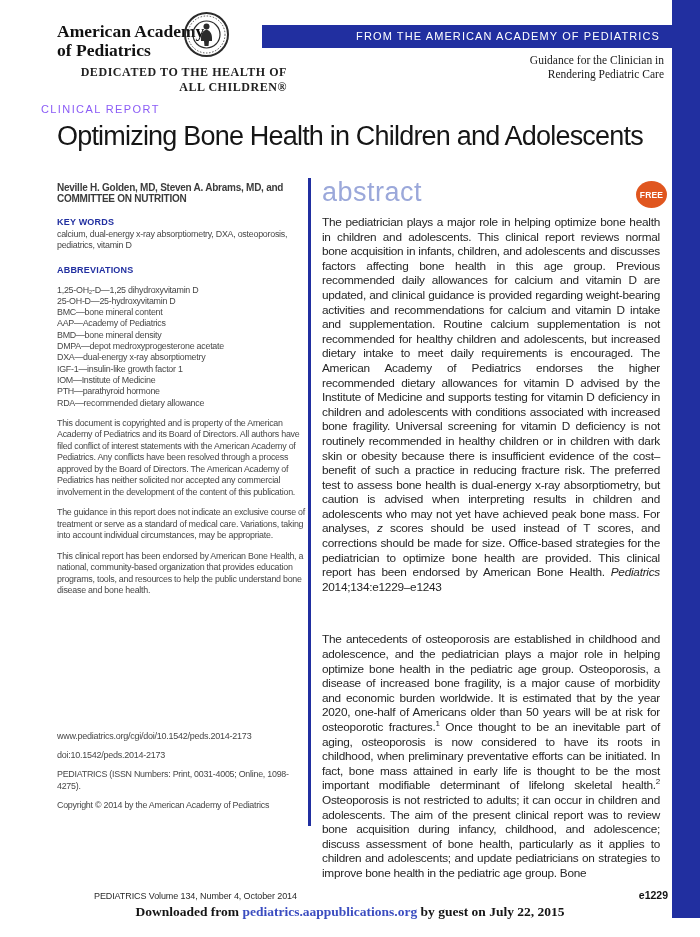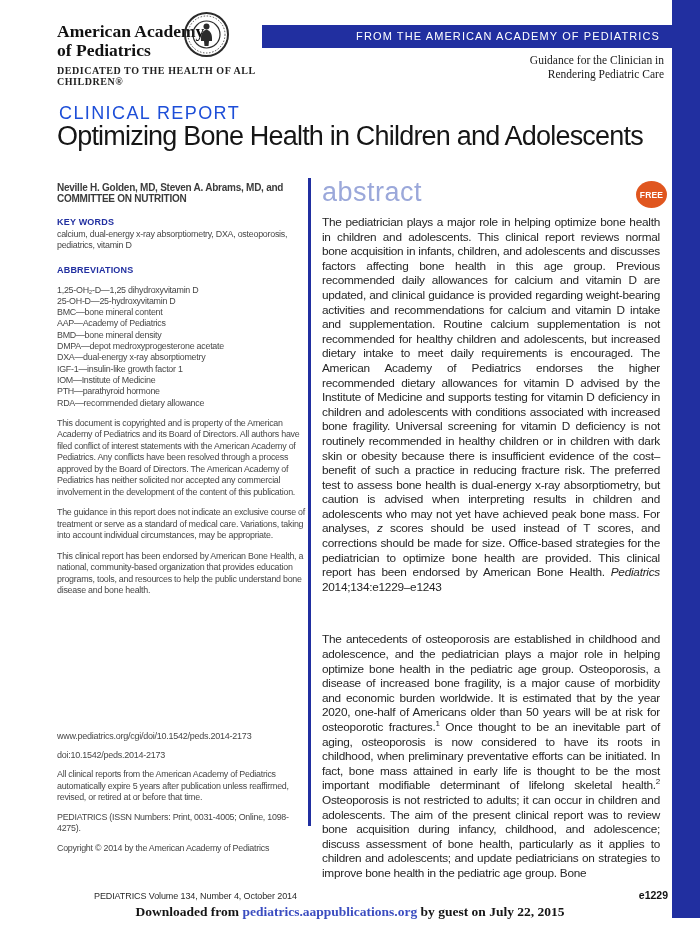--- a/index.html
+++ b/index.html
@@ -14,26 +14,26 @@
   .page{position:relative;width:700px;height:937px;background:#fff;overflow:hidden;}
 
   
   .right-strip{position:absolute;top:0;right:0;width:28px;height:918px;background:var(--banner-blue);}
   .banner{position:absolute;left:262px;top:25px;width:438px;height:23px;background:var(--banner-blue);
           color:#fff;font-size:11px;letter-spacing:1.1px;line-height:23px;text-align:right;padding-right:40px;}
   .guidance{position:absolute;top:53px;right:36px;text-align:right;font-family:"Liberation Serif",serif;
             font-size:11.5px;line-height:14px;color:#1a1a1a;}
   .logo-block{position:absolute;left:57px;top:22px;width:230px;}
   .logo-name{font-family:"Liberation Serif",serif;font-size:17.5px;font-weight:600;line-height:1.08;color:#111;}
-  .logo-tagline{margin-top:5px;font-family:"Liberation Serif",serif;font-size:10px;font-weight:700;
-                letter-spacing:.55px;color:#222;}
+  .logo-tagline{margin-top:5px;font-family:"Liberation Serif",serif;font-size:12px;font-weight:700;
+                letter-spacing:.55px;color:#222;text-align:right;}
   .seal{position:absolute;left:183px;top:11px;}
 
   
-  .kicker{position:absolute;left:59px;top:103px;font-size:18px;letter-spacing:1.4px;color:#1d4ed8;}
+  .kicker{position:absolute;left:41px;top:103px;font-size:11px;letter-spacing:1.4px;color:#8b5cf6;}
   .title{position:absolute;left:57px;top:121px;width:600px;font-size:27px;letter-spacing:-0.8px;
          font-weight:400;color:#161616;}
 
   
   .left-col{position:absolute;left:57px;top:182px;width:248px;letter-spacing:-0.25px;}
   .authors{font-size:10px;font-weight:700;color:#3c3c3c;line-height:11px;}
   .sec-label{margin-top:13px;font-size:9px;font-weight:700;color:var(--banner-blue);letter-spacing:.2px;}
   .kw-text{margin-top:2px;font-size:8.9px;line-height:11.3px;color:#474747;}
   .abbr-list{margin-top:10px;}
   .abbr-item{font-size:8.9px;line-height:11.3px;color:#474747;}
@@ -119,21 +119,20 @@
     </div>
 
     <div class="note">This document is copyrighted and is property of the American Academy of Pediatrics and its Board of Directors. All authors have filed conflict of interest statements with the American Academy of Pediatrics. Any conflicts have been resolved through a process approved by the Board of Directors. The American Academy of Pediatrics has neither solicited nor accepted any commercial involvement in the development of the content of this publication.</div>
     <div class="note">The guidance in this report does not indicate an exclusive course of treatment or serve as a standard of medical care. Variations, taking into account individual circumstances, may be appropriate.</div>
     <div class="note">This clinical report has been endorsed by American Bone Health, a national, community-based organization that provides education programs, tools, and resources to help the public understand bone disease and bone health.</div>
   </div>
 
   <div class="left-bottom">
     <div class="ref-line">www.pediatrics.org/cgi/doi/10.1542/peds.2014-2173</div>
     <div class="ref-line">doi:10.1542/peds.2014-2173</div>
-    <div class="note">All clinical reports from the American Academy of Pediatrics automatically expire 5 years after publication unless reaffirmed, revised, or retired at or before that time.</div>
     <div class="note">PEDIATRICS (ISSN Numbers: Print, 0031-4005; Online, 1098-4275).</div>
     <div class="note">Copyright © 2014 by the American Academy of Pediatrics</div>
   </div>
 
   <div class="col-rule"></div>
   <div class="free-badge">FREE</div>
 
   <div class="right-col">
     <div class="abstract-head">abstract</div>
     <p class="abstract-text"><span>The pediatrician plays a major role in helping optimize bone health in children and adolescents. This clinical report reviews normal bone acquisition in infants, children, and adolescents and discusses factors affecting bone health in this age group. Previous recommended daily allowances for calcium and vitamin D are updated, and clinical guidance is provided regarding weight-bearing activities and recommendations for calcium and vitamin D intake and supplementation. Routine calcium supplementation is not recommended for healthy children and adolescents, but increased dietary intake to meet daily requirements is encouraged. The American Academy of Pediatrics endorses the higher recommended dietary allowances for vitamin D advised by the Institute of Medicine and supports testing for vitamin D deficiency in children and adolescents with conditions associated with increased bone fragility. Universal screening for vitamin D deficiency is not routinely recommended in healthy children or in children with dark skin or obesity because there is insufficient evidence of the cost–benefit of such a practice in reducing fracture risk. The preferred test to assess bone health is dual-energy x-ray absorptiometry, but caution is advised when interpreting results in children and adolescents who may not yet have achieved peak bone mass. For analyses, </span><span class="ital">z</span><span> scores should be used instead of T scores, and corrections should be made for size. Office-based strategies for the pediatrician to optimize bone health are provided. This clinical report has been endorsed by American Bone Health. </span><span class="ital">Pediatrics</span><span> 2014;134:e1229–e1243</span></p>

